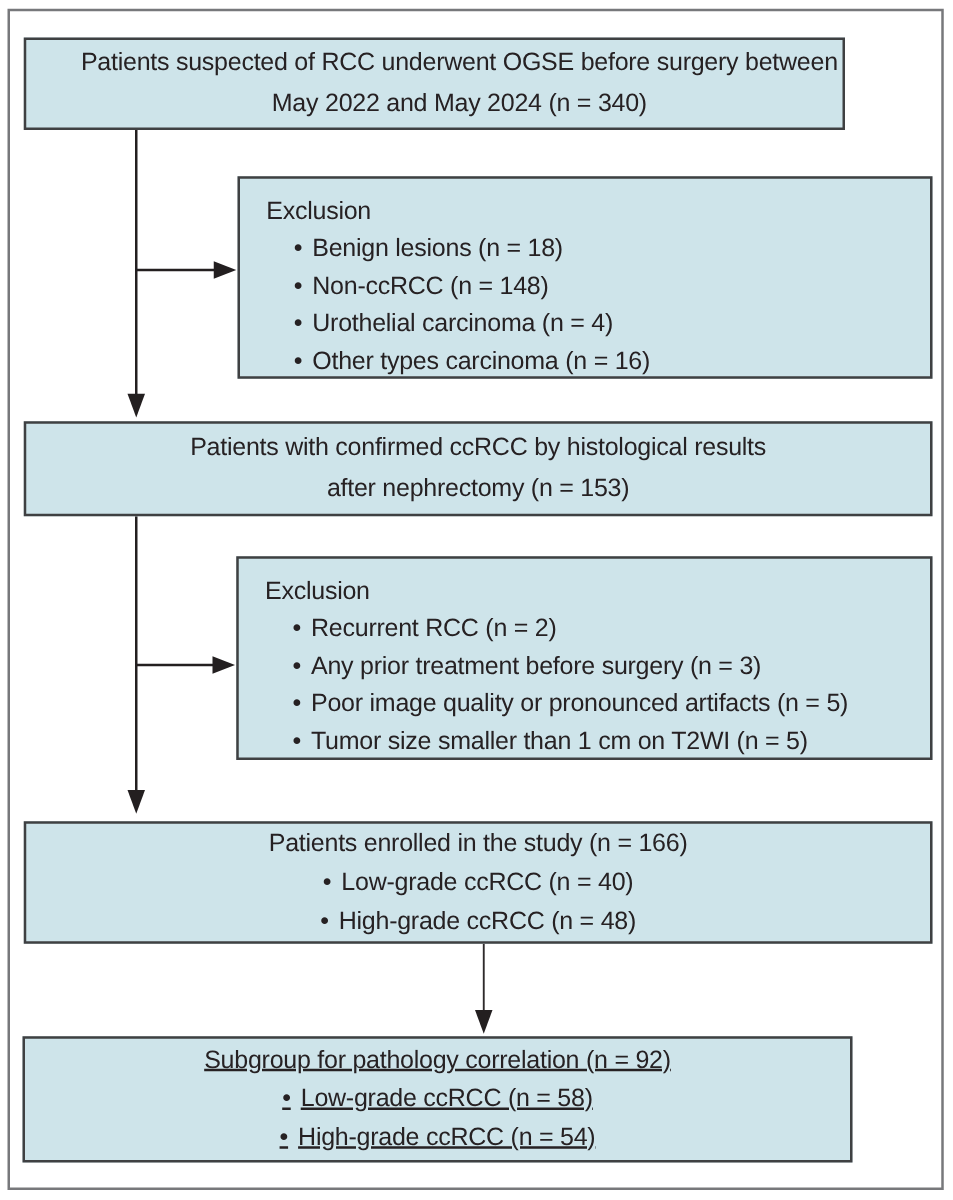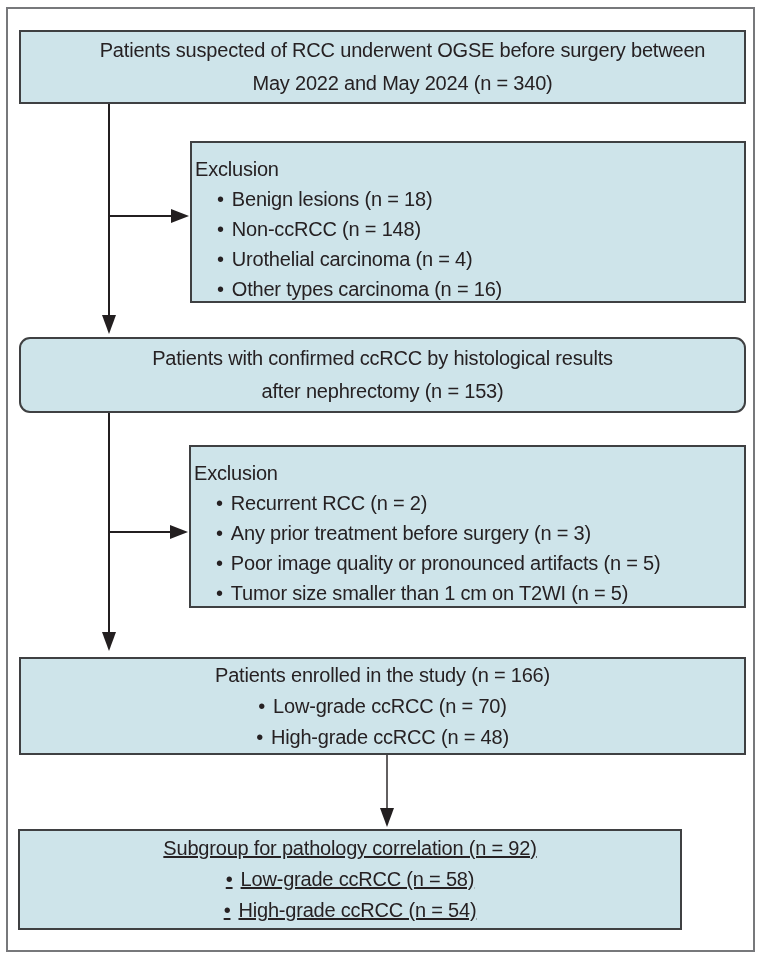--- a/index.html
+++ b/index.html
@@ -33,28 +33,28 @@
     font-size: 20px;
     letter-spacing: -0.2px;
   }
   .centered-box {
     display: flex;
     flex-direction: column;
     justify-content: center;
     text-align: center;
     line-height: 33px;
   }
-  #box1 { left: 19px; top: 30px;  width: 727px; height: 74px; padding-left: 40px; }
-  #box2 { left: 19px; top: 337px; width: 727px; height: 76px; border-radius: 11px; }
+  #box1 { left: 19px; top: 30px;  width: 657px; height: 74px; padding-left: 40px; }
+  #box2 { left: 19px; top: 337px; width: 727px; height: 76px; }
   #box3 { left: 19px; top: 657px; width: 727px; height: 98px;  line-height: 31px; }
   #box4 { left: 18px; top: 829px; width: 664px; height: 101px; line-height: 31px; text-decoration: underline; }
   #excl1 { left: 190px; top: 141px; width: 556px; height: 162px; }
   #excl2 { left: 189px; top: 445px; width: 557px; height: 163px; }
   .exclusion-box {
-    padding: 11px 6px 0 3px;
+    padding: 11px 6px 0 21px;
     line-height: 30px;
   }
   .exclusion-box .bullet-line {
     padding-left: 22px;
   }
   .bullet-glyph {
     margin-right: 8px;
   }
   #arrow-layer {
     position: absolute;
@@ -109,21 +109,21 @@
   <div id="excl2" class="flow-box exclusion-box">
     <div>Exclusion</div>
     <div class="bullet-line"><span class="bullet-glyph">•</span><span>Recurrent RCC (n = 2)</span></div>
     <div class="bullet-line"><span class="bullet-glyph">•</span><span>Any prior treatment before surgery (n = 3)</span></div>
     <div class="bullet-line"><span class="bullet-glyph">•</span><span>Poor image quality or pronounced artifacts (n = 5)</span></div>
     <div class="bullet-line"><span class="bullet-glyph">•</span><span>Tumor size smaller than 1 cm on T2WI (n = 5)</span></div>
   </div>
 
   <div id="box3" class="flow-box centered-box">
     <div>Patients enrolled in the study (n = 166)</div>
-    <div><span class="bullet-glyph">•</span><span>Low-grade ccRCC (n = 70)</span></div>
+    <div><span class="bullet-glyph">•</span><span>Low-grade ccRCC (n = 40)</span></div>
     <div><span class="bullet-glyph">•</span><span>High-grade ccRCC (n = 48)</span></div>
   </div>
 
   <div id="box4" class="flow-box centered-box">
     <div>Subgroup for pathology correlation (n = 92)</div>
     <div><span class="bullet-glyph">•</span><span>Low-grade ccRCC (n = 58)</span></div>
     <div><span class="bullet-glyph">•</span><span>High-grade ccRCC (n = 54)</span></div>
   </div>
 
 </div>

